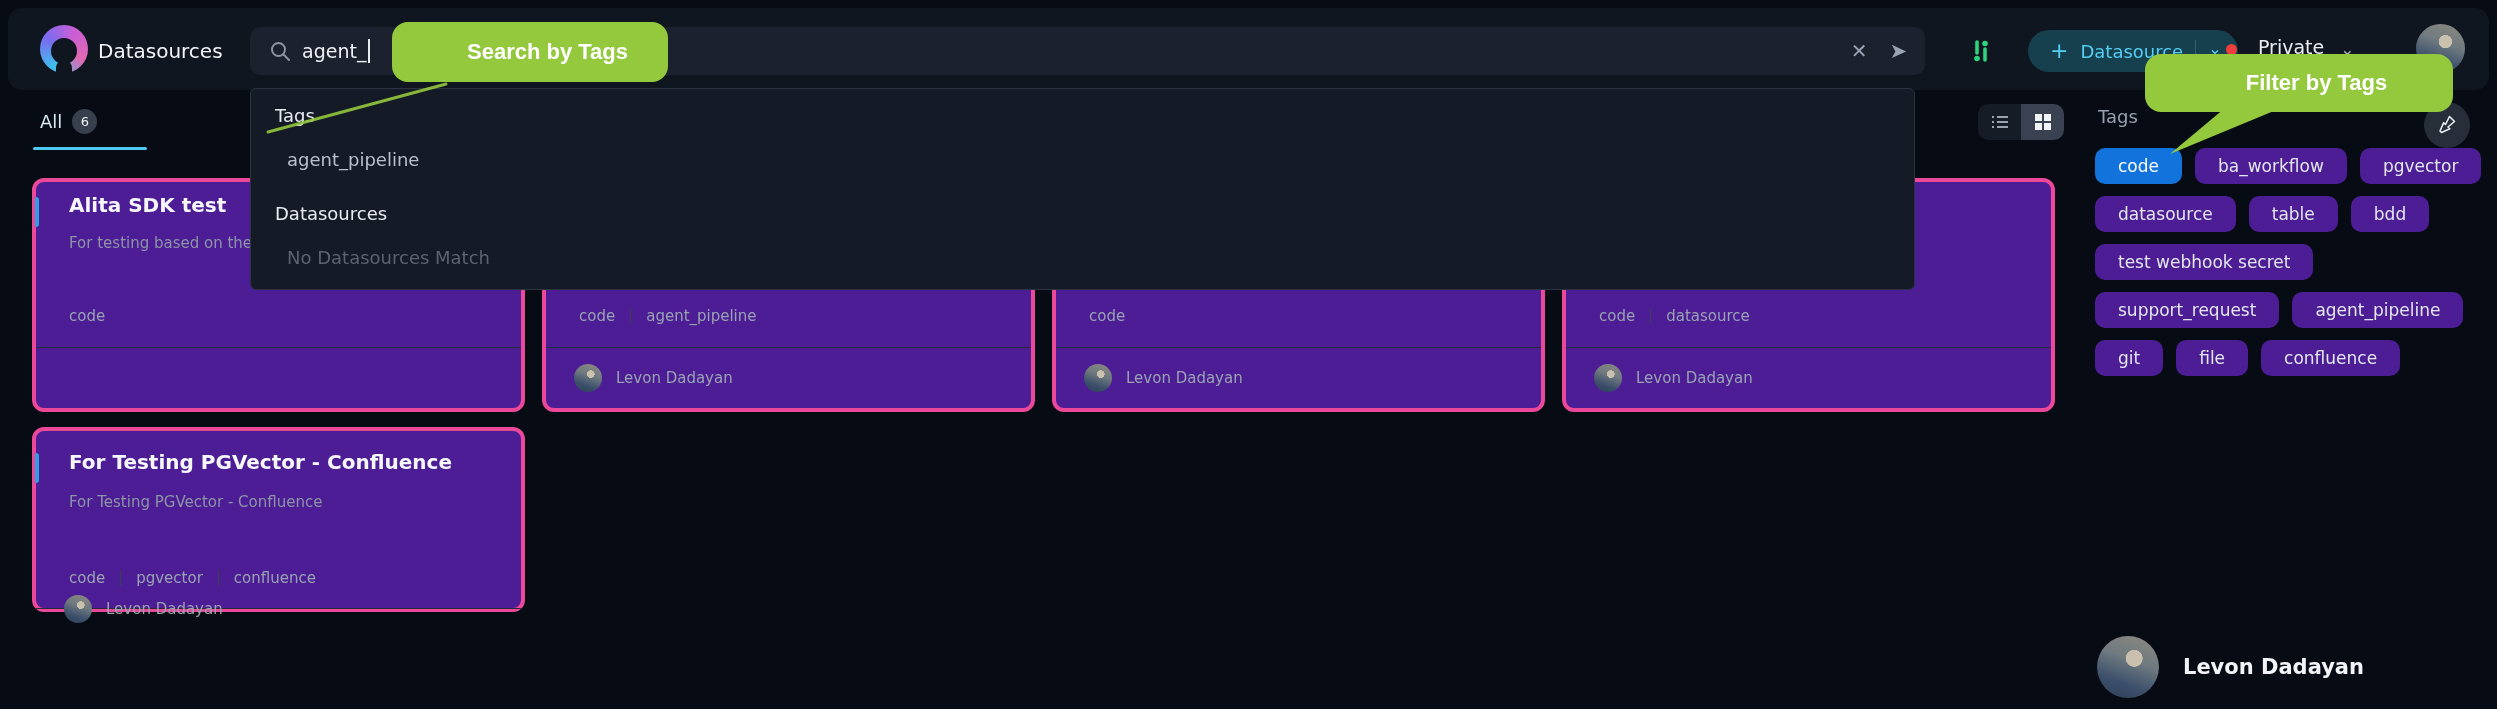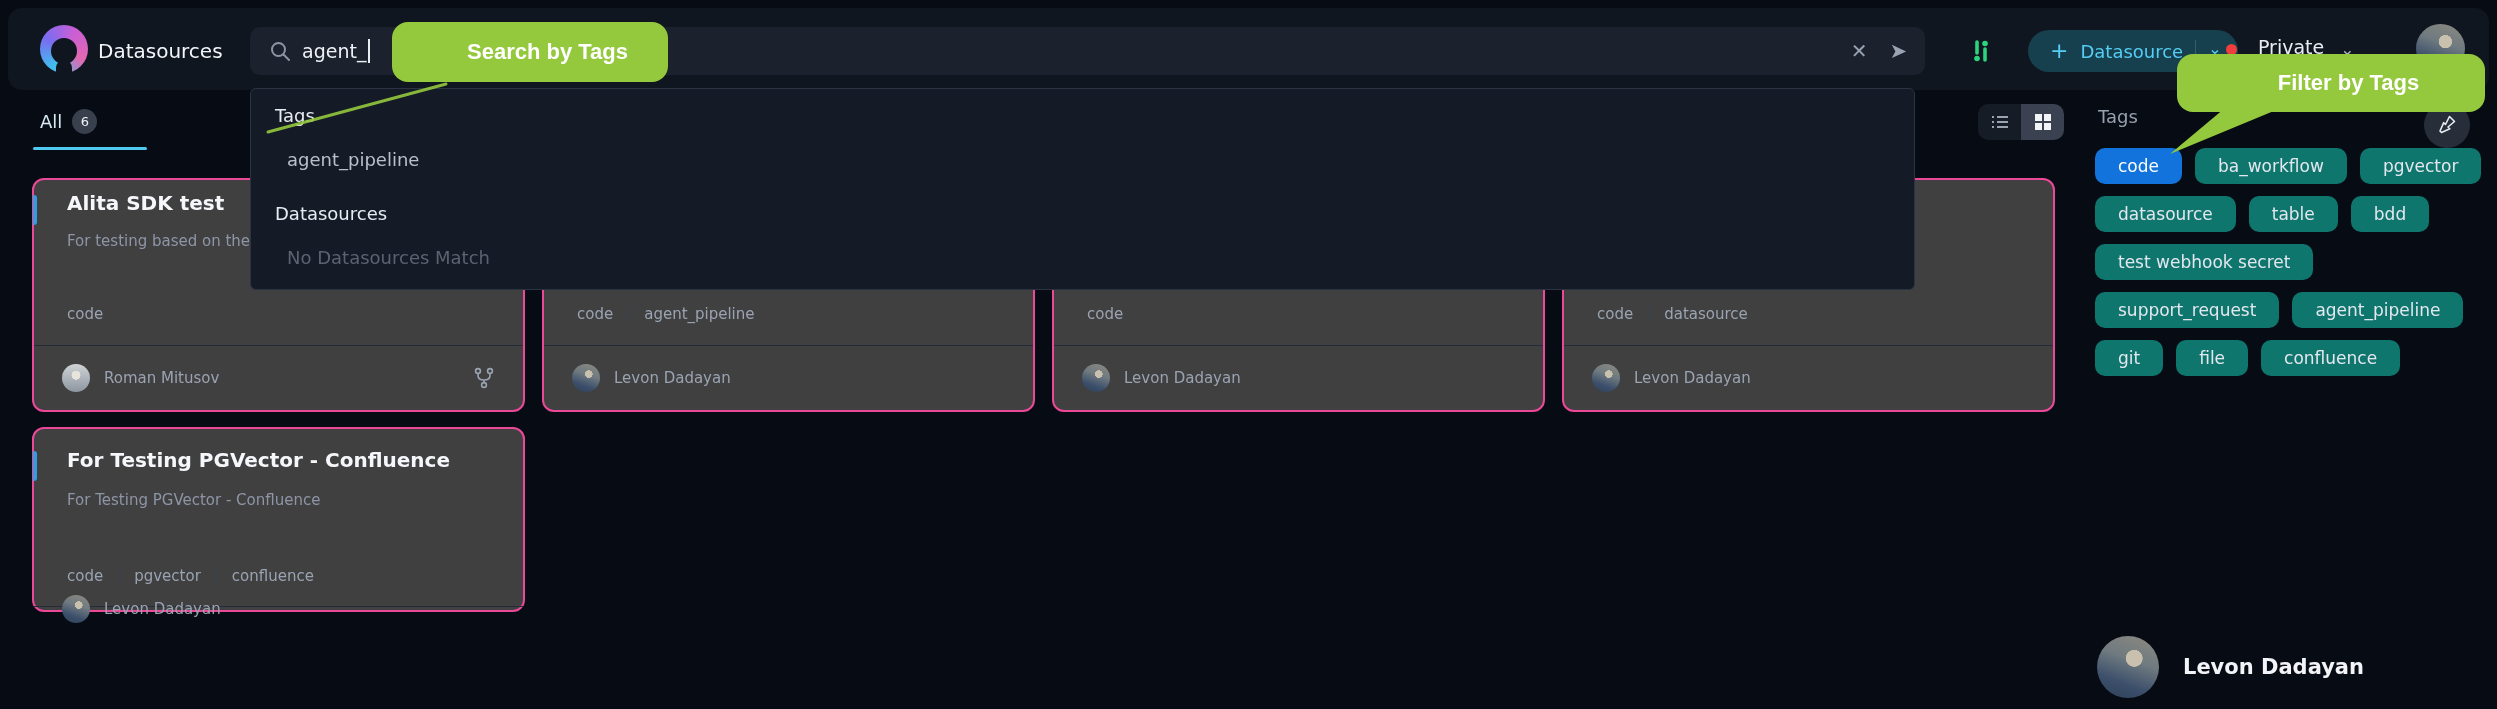--- a/index.html
+++ b/index.html
@@ -40,21 +40,21 @@
   .tab-all{position:absolute;left:40px;top:109px;display:flex;align-items:center;gap:10px;z-index:5;}
   .tab-label{font-size:18px;color:#d7e7f3;}
   .tab-badge{width:25px;height:25px;border-radius:50%;background:#39404d;color:#eef1f6;font-size:13px;
              display:flex;align-items:center;justify-content:center;}
   .tab-underline{position:absolute;left:33px;top:147px;width:114px;height:3px;background:#4ec9f0;border-radius:2px;z-index:5;}
   .view-toggle{position:absolute;left:1978px;top:104px;height:36px;display:flex;border-radius:10px;overflow:hidden;z-index:5;}
   .seg{width:43px;display:flex;align-items:center;justify-content:center;}
   .seg-list{background:#161c26;}
   .seg-grid{background:#3a4150;}
   
-  .card{position:absolute;width:493px;height:234px;background:#404040;border:2px solid #ec4899;border-radius:12px;
+  .card{position:absolute;width:493px;height:234px;background:#4c1d95;border:4px solid #ec4899;border-radius:12px;
         box-sizing:border-box;z-index:2;}
   .card-accent{position:absolute;left:-1px;top:15px;width:4px;height:30px;background:#2f9fe0;border-radius:0 3px 3px 0;}
   .card-title{position:absolute;left:33px;top:11px;font-size:20px;font-weight:bold;color:#f5f7fa;white-space:nowrap;}
   .card-desc{position:absolute;left:33px;top:52px;font-size:15px;color:#8d95a6;white-space:nowrap;}
   .card-tags{position:absolute;left:33px;top:125px;display:flex;align-items:center;gap:15px;font-size:15px;color:#9aa3b2;}
   .tsep{width:1px;height:16px;background:#39414f;}
   .card-sep{position:absolute;left:0;right:0;top:165px;height:1px;background:#242c3a;}
   .card-footer{position:absolute;left:0;right:0;top:166px;bottom:0;display:flex;align-items:center;padding:0 28px;gap:14px;box-sizing:border-box;}
   .avatar-sm{width:28px;height:28px;flex:none;}
   .avatar-roman{border-radius:50%;background:
@@ -71,28 +71,28 @@
   
   .dropdown{position:absolute;left:250px;top:88px;width:1665px;height:202px;background:#141a26;border:1px solid #2c3444;
             border-radius:6px;z-index:20;box-sizing:border-box;}
   .dd-header{position:absolute;left:24px;font-size:18px;color:#e8ecf2;font-weight:500;}
   .dd-item{position:absolute;left:36px;font-size:18px;color:#b9c0cc;}
   .dd-muted{position:absolute;left:36px;font-size:18px;color:#5c6370;}
   
   .callout{position:absolute;background:#94c83d;color:#ffffff;border-radius:16px;display:flex;align-items:center;
            justify-content:center;font-size:22px;font-weight:600;z-index:30;font-family:"Liberation Sans",sans-serif;padding-left:35px;}
   .callout-search{left:392px;top:22px;width:241px;height:60px;}
-  .callout-filter{left:2145px;top:54px;width:273px;height:58px;margin-left:32px;}
+  .callout-filter{left:2145px;top:54px;width:273px;height:58px;}
   .tail-svg{position:absolute;z-index:29;}
   
   .tags-header{position:absolute;left:2098px;top:106px;font-size:18px;color:#97a0ae;z-index:5;}
   .broom-btn{position:absolute;left:2424px;top:102px;width:46px;height:46px;border-radius:50%;background:#272d39;
              display:flex;align-items:center;justify-content:center;z-index:5;}
   .chips{position:absolute;left:2095px;top:148px;width:396px;display:flex;flex-wrap:wrap;gap:12px 13px;z-index:5;}
-  .chip{background:#0f766e;color:#e3e7ee;font-size:17px;padding:8px 23px;border-radius:10px;white-space:nowrap;}
+  .chip{background:#4c1d95;color:#e3e7ee;font-size:17px;padding:8px 23px;border-radius:10px;white-space:nowrap;}
   .chip.sel{background:#1373dc;color:#ffffff;}
   
   .profile{position:absolute;left:2097px;top:636px;display:flex;align-items:center;gap:24px;z-index:5;}
   .avatar-lg{width:62px;height:62px;}
   .profile-name{font-size:21px;font-weight:600;color:#f2f4f8;}
 </style>
 </head>
 <body>
 
 <div class="page">
@@ -163,30 +163,20 @@
   </div>
 
   <div class="card" style="left:32px;top:178px;">
     <div class="card-accent"></div>
     <div class="card-title">Alita SDK test</div>
     <div class="card-desc">For testing based on the</div>
     <div class="card-tags">
       <span>code</span>
     </div>
     <div class="card-sep"></div>
-    <div class="card-footer">
-      <div class="avatar-sm avatar-roman"></div>
-      <span class="author-name">Roman Mitusov</span>
-      <svg class="fork-icon" width="22" height="24" viewBox="0 0 22 24">
-        <circle cx="5" cy="5" r="2.4" fill="none" stroke="#9aa3b2" stroke-width="1.6"></circle>
-        <circle cx="17" cy="5" r="2.4" fill="none" stroke="#9aa3b2" stroke-width="1.6"></circle>
-        <circle cx="11" cy="19" r="2.4" fill="none" stroke="#9aa3b2" stroke-width="1.6"></circle>
-        <path d="M5 7.5v2c0 3 2.5 4.5 6 4.5s6-1.5 6-4.5v-2M11 14v2.5" fill="none" stroke="#9aa3b2" stroke-width="1.6"></path>
-      </svg>
-    </div>
   </div>
 
   <div class="card" style="left:542px;top:178px;">
     <div class="card-tags">
       <span>code</span>
       <span class="tsep"></span>
       <span>agent_pipeline</span>
     </div>
     <div class="card-sep"></div>
     <div class="card-footer">

